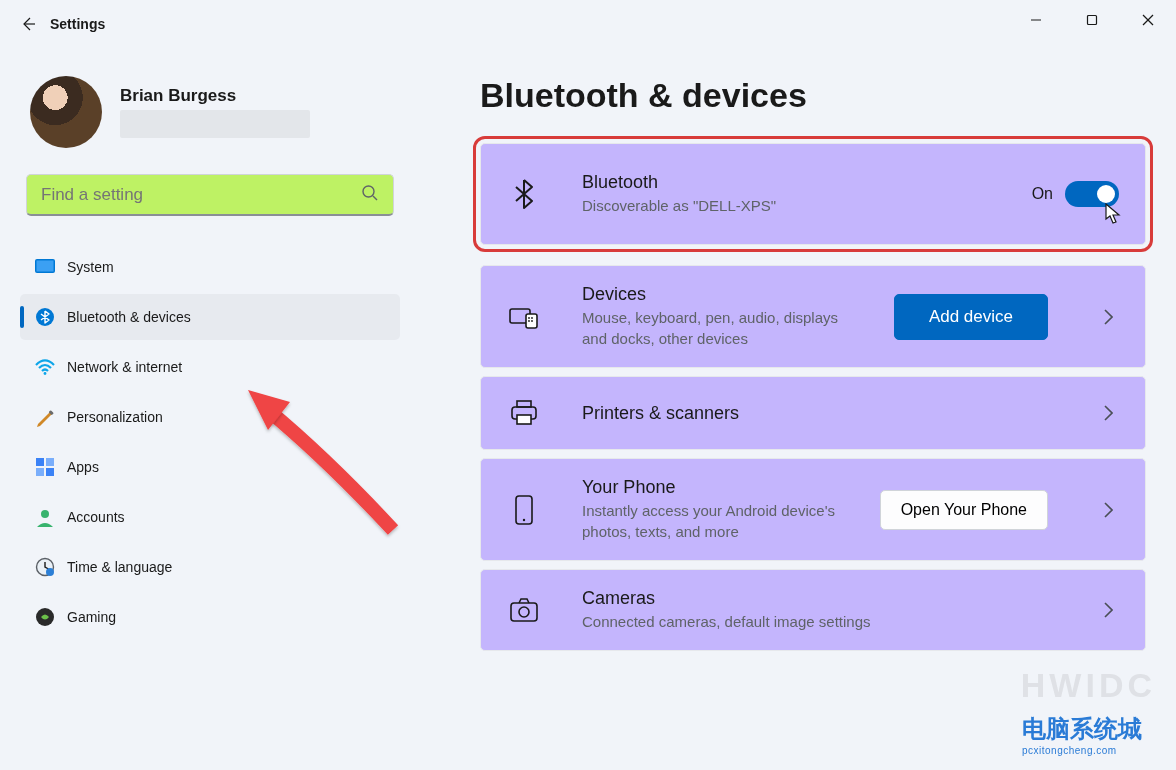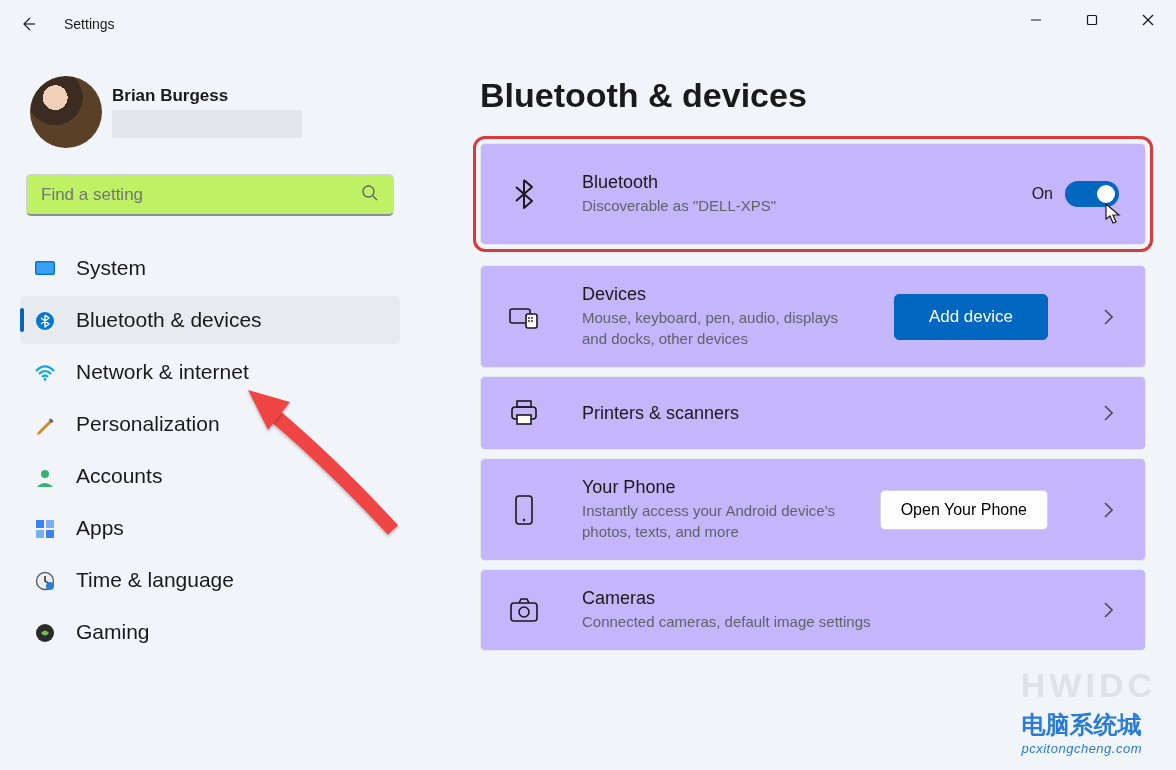--- a/index.html
+++ b/index.html
@@ -18,57 +18,57 @@
     align-items: center;
     padding: 0 8px;
   }
   .titlebar .back {
     width: 40px; height: 40px;
     display:flex; align-items:center; justify-content:center;
     cursor:pointer;
   }
   .titlebar .title {
     font-size: 14px;
-    margin-left: 16px;
-    font-weight: 400;
+    margin-left: 2px;
+    font-weight: 700;
   }
   .window-controls {
     position:absolute;
     top:0; right:0;
     display:flex;
   }
   .window-controls > div {
     width:56px; height:40px;
     display:flex; align-items:center; justify-content:center;
     cursor:pointer;
   }
   .content { display:flex; height: calc(100% - 48px); }
   .sidebar { width: 420px; padding: 10px 20px 0 20px; display:flex; flex-direction:column; }
-  .profile { display:flex; align-items:center; gap:10px; margin:18px 0 26px 10px; }
+  .profile { display:flex; align-items:center; gap:18px; margin:18px 0 26px 10px; }
   .avatar {
     width:72px; height:72px; border-radius:50%;
     background: radial-gradient(circle at 35% 30%, #f0d0b8 0 18%, #3b2b20 18% 40%, #5a4028 40% 100%);
     flex-shrink:0;
   }
   .profile-text .name { font-size:17px; font-weight:600; }
   .profile-text .sub { margin-top:4px; width:190px; height:28px; background:#e3e6ea; border-radius:2px; }
   .search {
     display:flex; align-items:center; justify-content:space-between;
     background:#bef264; border:1px solid #d0d4d9; border-bottom:2px solid #8a8f96;
     border-radius:5px; padding:0 14px; height:42px; margin: 0 6px 28px 6px;
   }
   .search input {
     border:none; outline:none; background:transparent;
     font-size:17px; color:#555; width:100%; font-family:inherit;
   }
   .nav { display:flex; flex-direction:column; gap:4px; }
   .nav-item {
-    display:flex; align-items:flex-end; gap:20px;
+    display:flex; align-items:center; gap:11px;
     padding: 12px 14px; border-radius:5px;
-    font-size:21px; cursor:pointer; position:relative;
+    font-size:14px; cursor:pointer; position:relative;
   }
   .nav-item.active { background:#e7eaef; }
   .nav-item.active::before {
     content:""; position:absolute; left:0; top:12px; bottom:12px;
     width:4px; background:#0067c0; border-radius:3px;
   }
   .nav-icon { width:22px; height:22px; display:flex; align-items:center; justify-content:center; flex-shrink:0; }
   .main { flex:1; padding: 28px 30px 0 60px; overflow:hidden; }
   .page-title { font-size:34px; font-weight:600; margin-bottom:28px; }
   .card {
@@ -107,21 +107,21 @@
     position:absolute; left:238px; top:380px; pointer-events:none;
   }
   .watermark1 {
     position:absolute; right:20px; bottom:65px;
     font-size:34px; letter-spacing:4px; color:rgba(120,120,120,0.15); font-weight:600;
   }
   .watermark2 {
     position:absolute; right:34px; bottom:14px;
     font-size:24px; color:#2a7bd6; font-weight:700;
   }
-  .watermark2 .sub { display:block; font-size:13px; color:#2a7bd6; font-weight:400; letter-spacing:0.5px;font-style:italic; }
+  .watermark2 .sub { display:block; font-size:10px; color:#2a7bd6; font-weight:400; letter-spacing:0.5px; }
 </style>
 </head>
 <body>
 
 <div class="titlebar">
   <div class="back">
     <svg width="16" height="16" viewBox="0 0 16 16">
         <path d="M10 2 L4 8 L10 14" stroke="#1a1a1a" stroke-width="1.2" fill="none"></path>
         <path d="M4 8 H15" stroke="#1a1a1a" stroke-width="1.2"></path>
       </svg>
@@ -201,36 +201,36 @@
             <svg width="20" height="20">
               <path d="M3 17 L15 5 L17 7 L5 19 L2 20 Z" fill="#d08828"></path>
               <rect x="14" y="4" width="4.5" height="3" rx="1" transform="rotate(45 16 5.5)" fill="#6b6b6b"></rect>
             </svg>
           </span>
         <span>Personalization</span>
       </div>
       <div class="nav-item">
         <span class="nav-icon">
             <svg width="20" height="20">
-              <circle cx="10" cy="7" r="4" fill="#38b36e"></circle>
-              <path d="M2 20 Q10 12 18 20 Z" fill="#38b36e"></path>
-            </svg>
-          </span>
-        <span>Accounts</span>
-      </div>
-      <div class="nav-item">
-        <span class="nav-icon">
-            <svg width="20" height="20">
               <rect x="1" y="1" width="8" height="8" fill="#3b82f6"></rect>
               <rect x="11" y="1" width="8" height="8" fill="#7aaefb"></rect>
               <rect x="1" y="11" width="8" height="8" fill="#7aaefb"></rect>
               <rect x="11" y="11" width="8" height="8" fill="#3b82f6"></rect>
             </svg>
           </span>
         <span>Apps</span>
+      </div>
+      <div class="nav-item">
+        <span class="nav-icon">
+            <svg width="20" height="20">
+              <circle cx="10" cy="7" r="4" fill="#38b36e"></circle>
+              <path d="M2 20 Q10 12 18 20 Z" fill="#38b36e"></path>
+            </svg>
+          </span>
+        <span>Accounts</span>
       </div>
       <div class="nav-item">
         <span class="nav-icon">
             <svg width="20" height="20">
               <circle cx="10" cy="10" r="8.5" stroke="#5a5f66" stroke-width="1.4" fill="#eaf0f6"></circle>
               <path d="M10 5 v5 l3.5 2" stroke="#1a1a1a" stroke-width="1.4" fill="none"></path>
               <circle cx="15" cy="15" r="4" fill="#2c7fd6"></circle>
             </svg>
           </span>
         <span>Time &amp; language</span>

